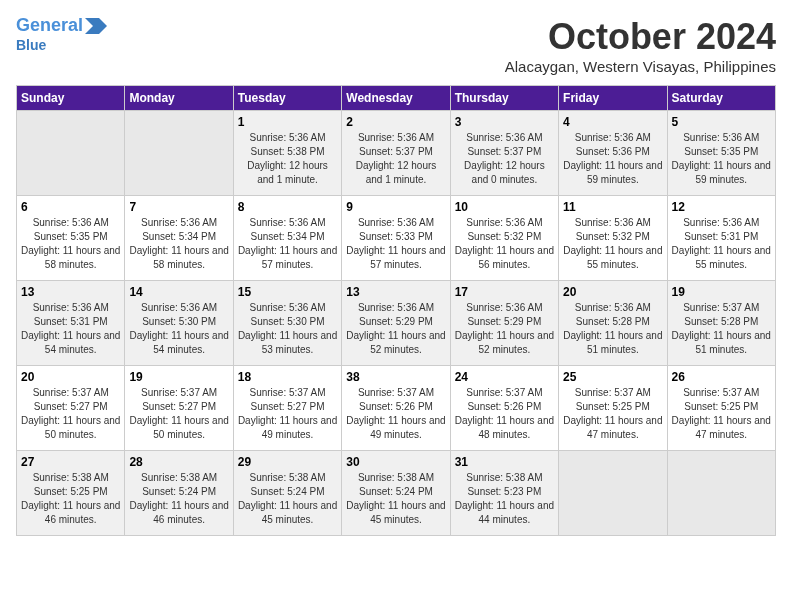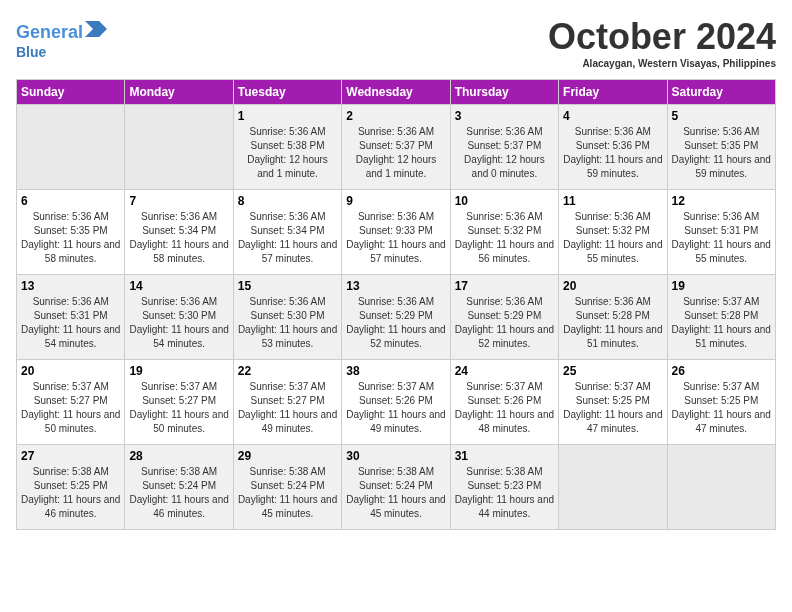--- a/index.html
+++ b/index.html
@@ -19,47 +19,45 @@
     .logo {
       display: flex;
       flex-direction: column;
       align-items: flex-start;
     }
     .logo-text {
       font-size: 18px;
       font-weight: bold;
       color: #333;
       line-height: 1.1;
-      margin-top: 7px;
     }
     .logo-text span { color: #4a90d9; }
     .logo-line {
       display: flex;
       align-items: center;
     }
     .title-section {
       text-align: right;
     }
     .month-title {
       font-size: 36px;
       font-weight: bold;
       color: #333;
     }
     .location-title {
-      font-size: 10px;
-      color: #333;
-      font-weight: bold;
+      font-size: 15px;
+      color: #333;
     }
     table {
       width: 100%;
       border-collapse: collapse;
       font-size: 11px;
     }
     thead tr th {
-      background-color: #a21caf;
+      background-color: #4c1d95;
       color: #fff;
       padding: 5px 4px;
       text-align: left;
       font-size: 12px;
       font-weight: bold;
       border: 1px solid #ccc;
     }
     tbody tr td {
       border: 1px solid #ccc;
       vertical-align: top;
@@ -160,21 +158,21 @@
         <td>
           <span class="day-number">7</span>
           <div class="day-info"><span>Sunrise: 5:36 AM</span><br><span>Sunset: 5:34 PM</span><br><span>Daylight: 11 hours and 58 minutes.</span></div>
         </td>
         <td>
           <span class="day-number">8</span>
           <div class="day-info"><span>Sunrise: 5:36 AM</span><br><span>Sunset: 5:34 PM</span><br><span>Daylight: 11 hours and 57 minutes.</span></div>
         </td>
         <td>
           <span class="day-number">9</span>
-          <div class="day-info"><span>Sunrise: 5:36 AM</span><br><span>Sunset: 9:33 PM</span><br><span>Daylight: 11 hours and 57 minutes.</span></div>
+          <div class="day-info"><span>Sunrise: 5:36 AM</span><br><span>Sunset: 5:33 PM</span><br><span>Daylight: 11 hours and 57 minutes.</span></div>
         </td>
         <td>
           <span class="day-number">10</span>
           <div class="day-info"><span>Sunrise: 5:36 AM</span><br><span>Sunset: 5:32 PM</span><br><span>Daylight: 11 hours and 56 minutes.</span></div>
         </td>
         <td>
           <span class="day-number">11</span>
           <div class="day-info"><span>Sunrise: 5:36 AM</span><br><span>Sunset: 5:32 PM</span><br><span>Daylight: 11 hours and 55 minutes.</span></div>
         </td>
         <td>
@@ -215,21 +213,21 @@
       <tr>
         <td>
           <span class="day-number">20</span>
           <div class="day-info"><span>Sunrise: 5:37 AM</span><br><span>Sunset: 5:27 PM</span><br><span>Daylight: 11 hours and 50 minutes.</span></div>
         </td>
         <td>
           <span class="day-number">19</span>
           <div class="day-info"><span>Sunrise: 5:37 AM</span><br><span>Sunset: 5:27 PM</span><br><span>Daylight: 11 hours and 50 minutes.</span></div>
         </td>
         <td>
-          <span class="day-number">22</span>
+          <span class="day-number">18</span>
           <div class="day-info"><span>Sunrise: 5:37 AM</span><br><span>Sunset: 5:27 PM</span><br><span>Daylight: 11 hours and 49 minutes.</span></div>
         </td>
         <td>
           <span class="day-number">38</span>
           <div class="day-info"><span>Sunrise: 5:37 AM</span><br><span>Sunset: 5:26 PM</span><br><span>Daylight: 11 hours and 49 minutes.</span></div>
         </td>
         <td>
           <span class="day-number">24</span>
           <div class="day-info"><span>Sunrise: 5:37 AM</span><br><span>Sunset: 5:26 PM</span><br><span>Daylight: 11 hours and 48 minutes.</span></div>
         </td>

